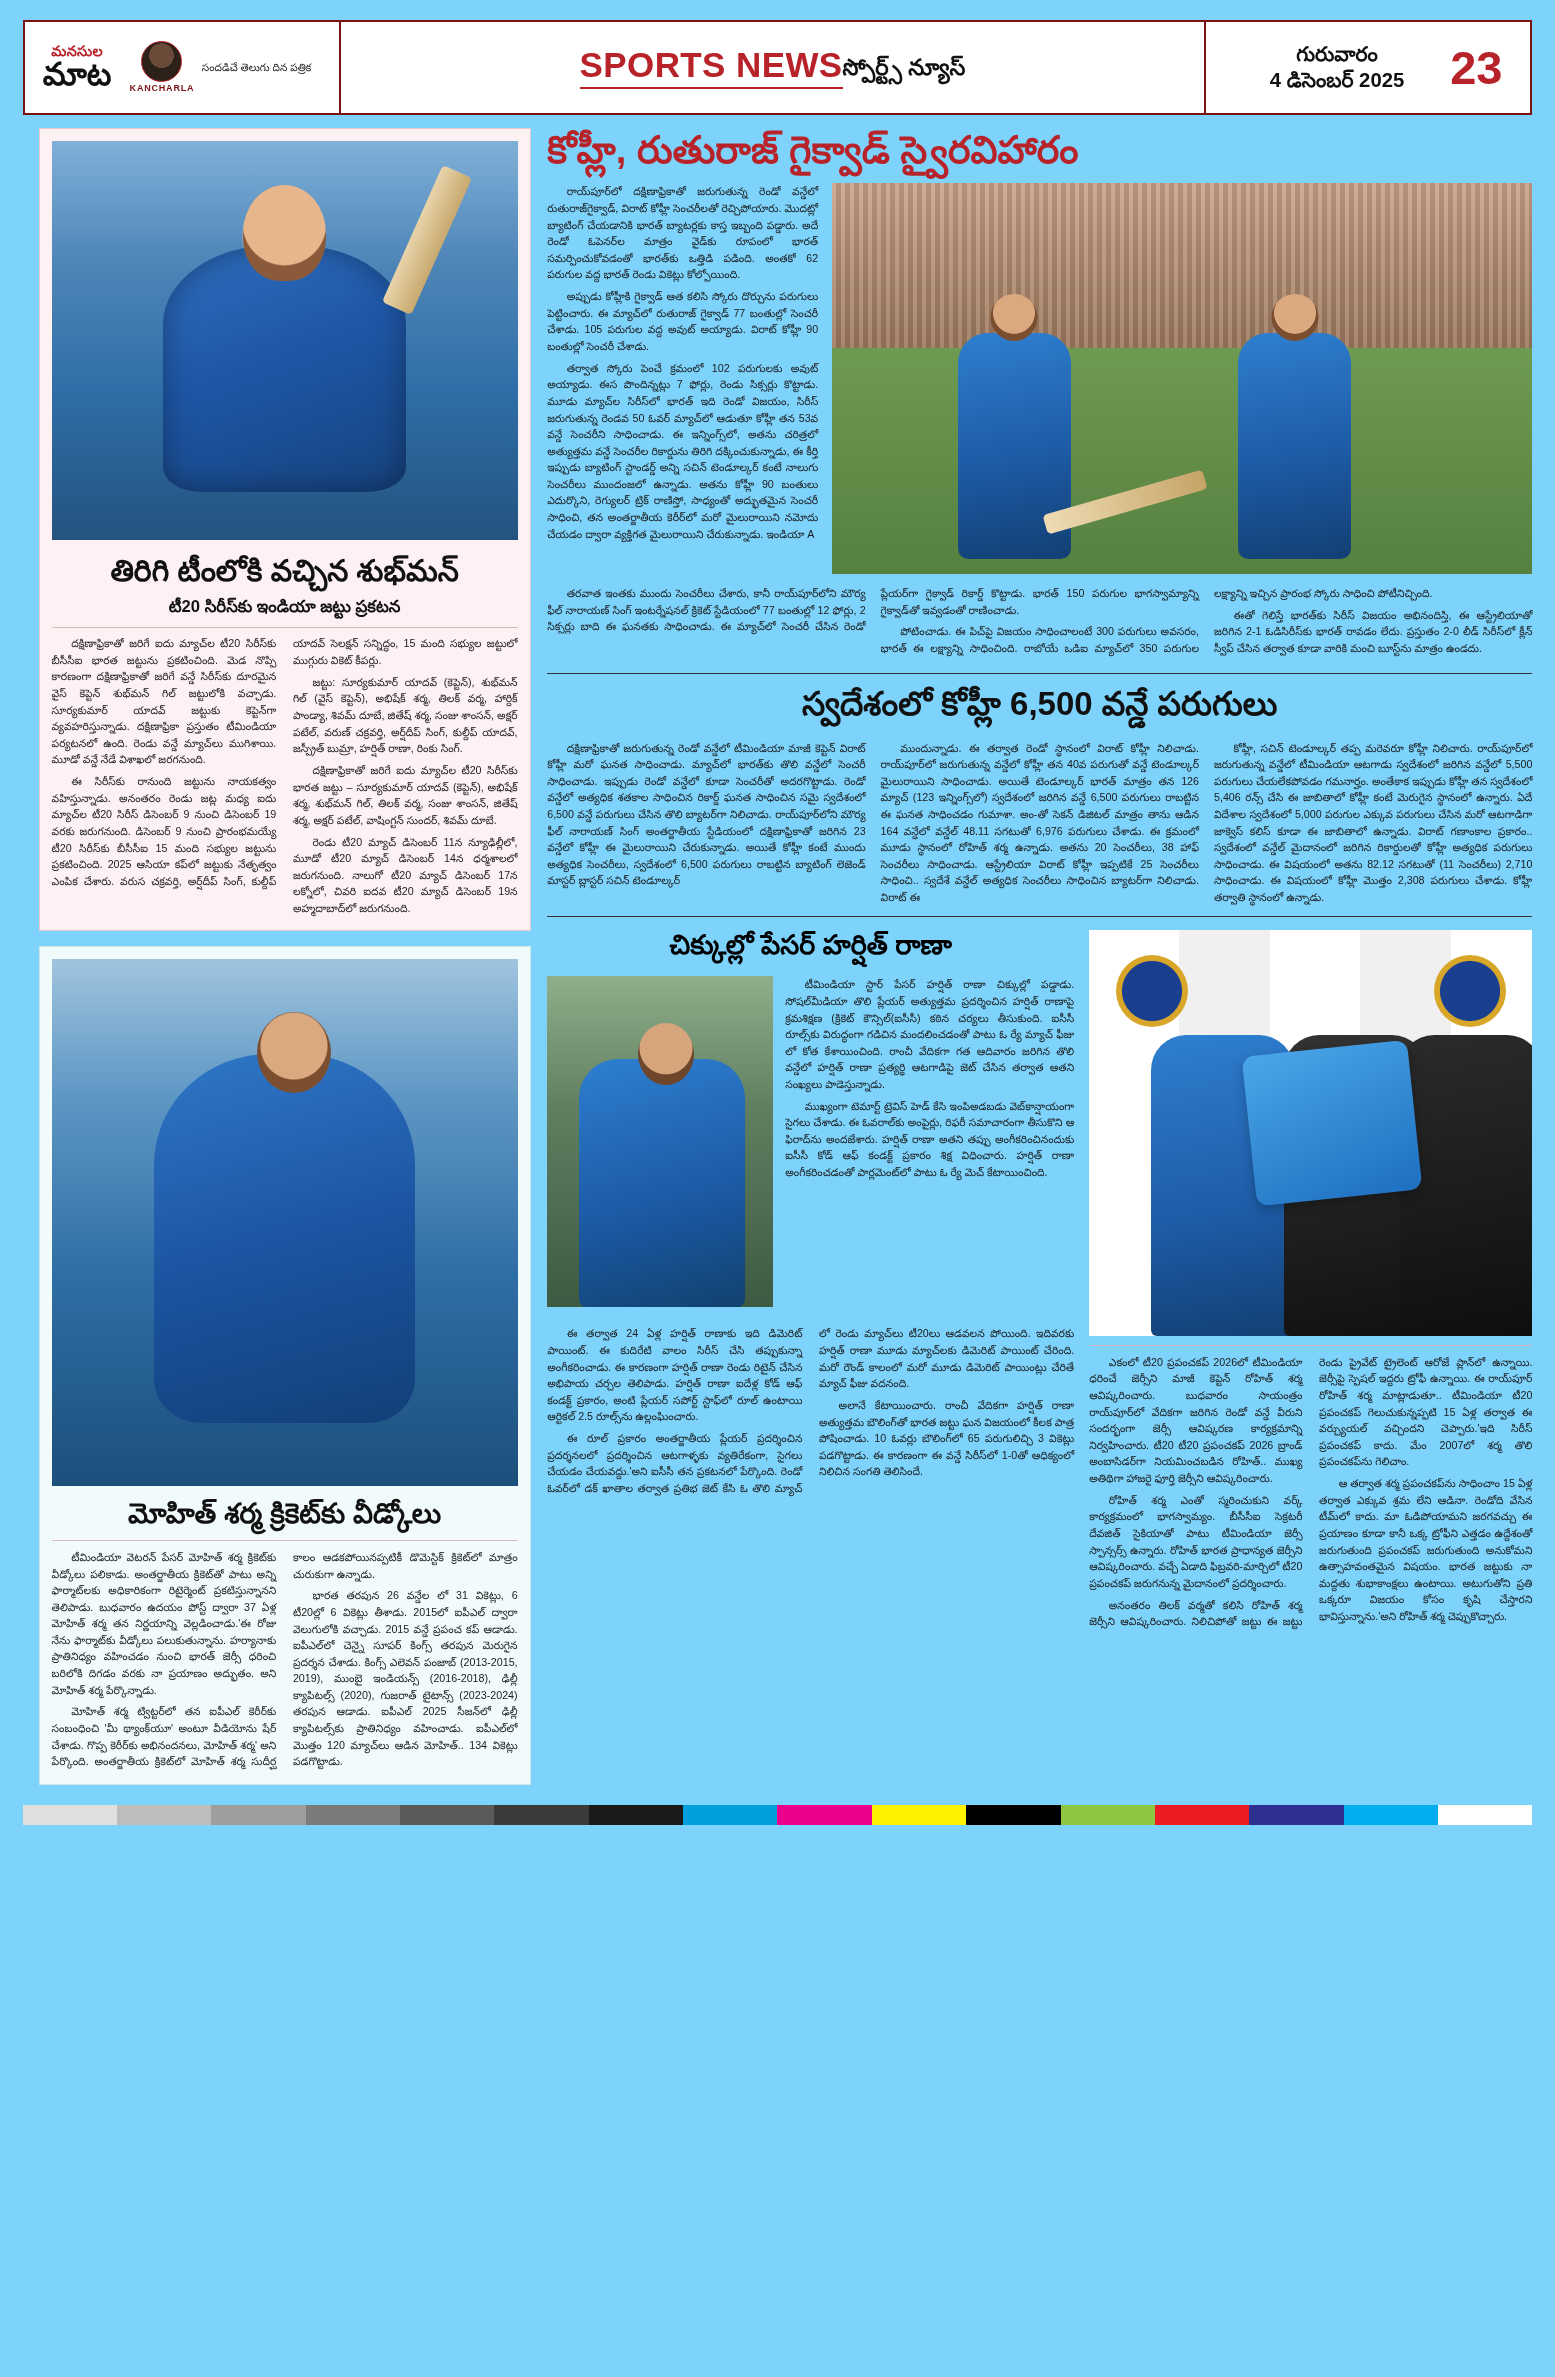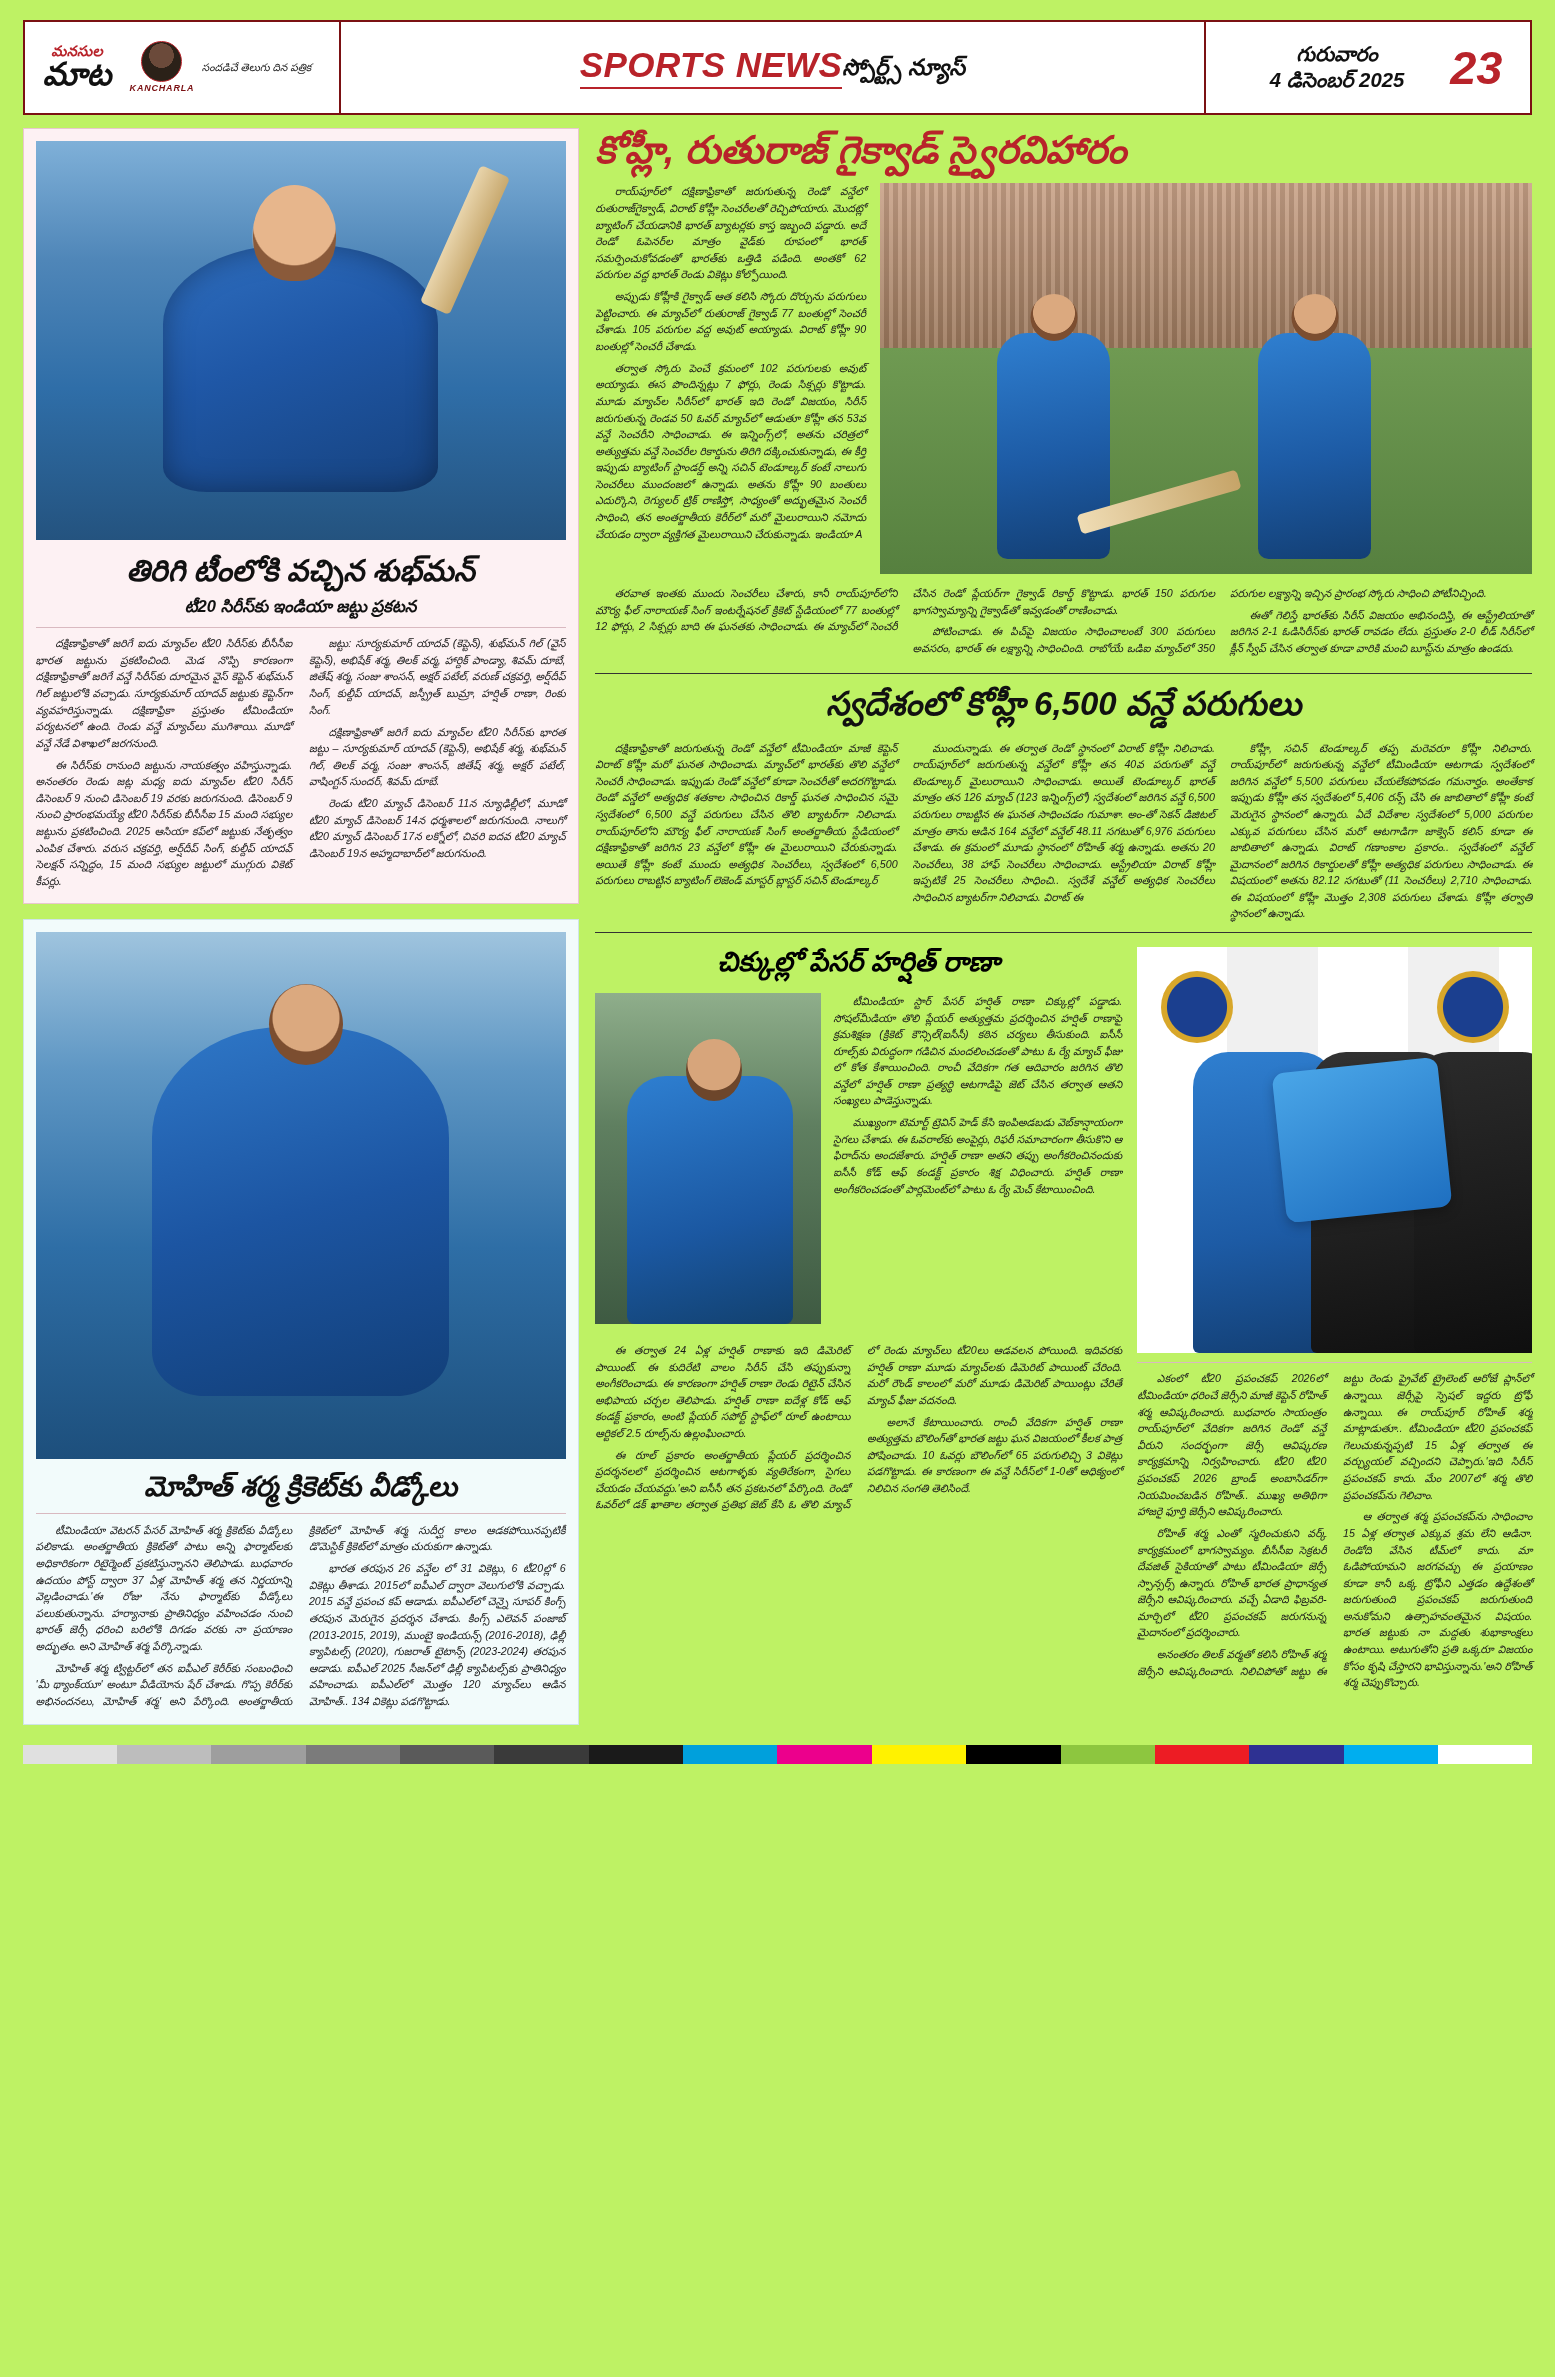--- a/index.html
+++ b/index.html
@@ -5,24 +5,23 @@
   * { box-sizing: border-box; }
   html, body { margin:0; padding:0; }
   body {
     width: 1555px;
     background: #ffffff;
     font-family: "Liberation Sans", sans-serif;
   }
   .page {
     width: 1555px;
     min-height: 2377px;
-    background: #bef264;
+    background: #7dd3fc;
     padding: 19.6px 22.6px 0 22.6px;
     position: relative;
-    font-style: italic;
   }
 
   
   .masthead {
     display: flex;
     align-items: stretch;
     border: 2.3px solid #7b1113;
     height: 95px;
     background: #ffffff;
   }
@@ -85,21 +84,21 @@
     padding-left: 10.5px;
     text-align: center;
   }
 
   
   .content {
     display: flex;
     gap: 16.6px;
     margin-top: 13.5px;
   }
-  .col-left { width: 556px; flex: none; }
+  .col-left { width: 492px; flex: none; margin-left: 16px; }
   .col-right { flex: 1; }
 
   
   .boxA {
     background: #fdf1f3;
     border: 0.8px solid #e9c7cd;
     padding: 12px 12px 13.5px 12px;
   }
   .photo {
     width: 100%;

